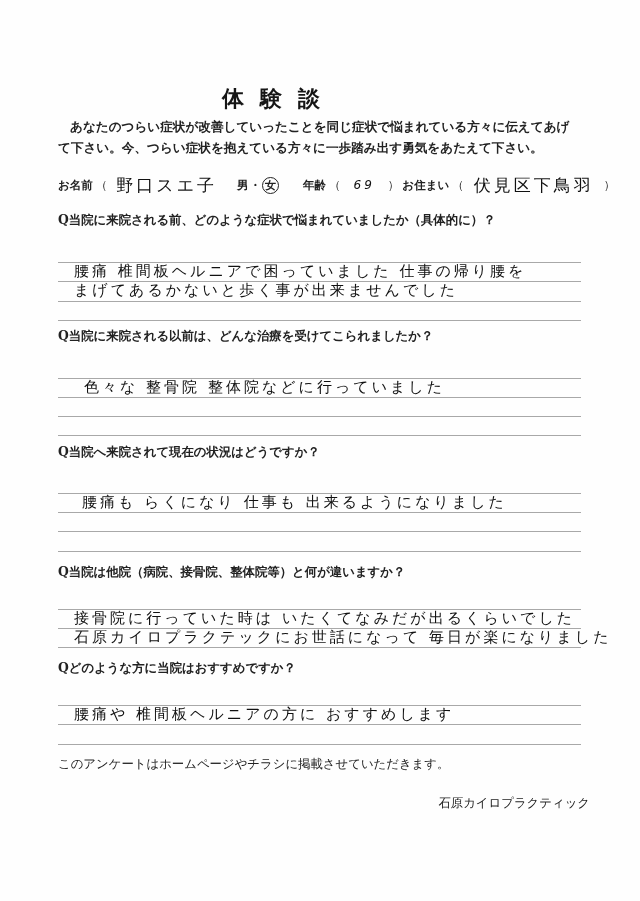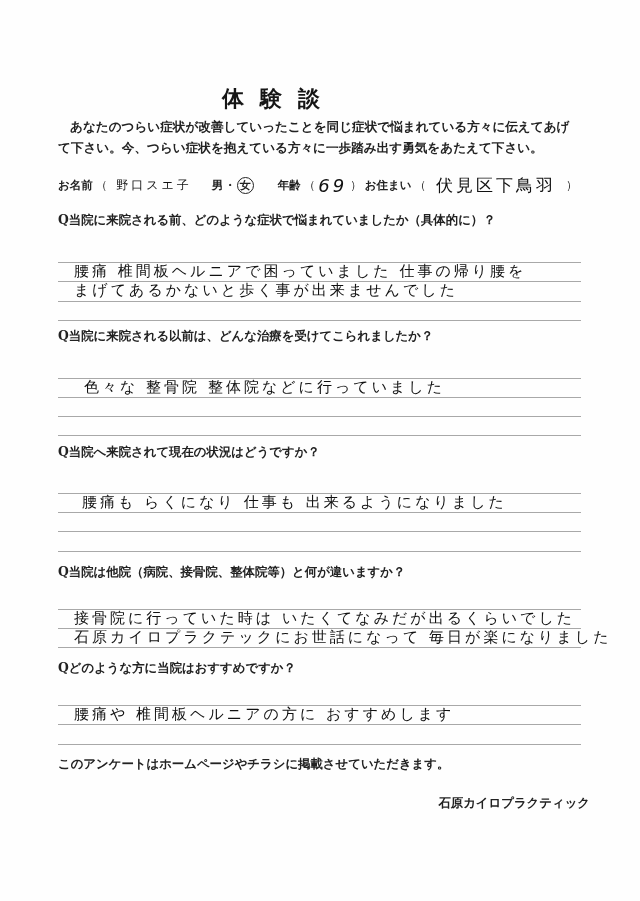--- a/index.html
+++ b/index.html
@@ -59,22 +59,22 @@
       color: #222;
       white-space: nowrap;
     }
     .hand {
       font-family: "DejaVu Sans", "Liberation Sans", sans-serif;
       font-weight: normal;
       color: #111;
       letter-spacing: 3px;
     }
     .profile .paren { margin: 0 3px; font-weight: normal; }
-    .profile .name-val { font-size: 12px; margin: 0 6px; }
-    .profile .age-val { font-size: 18px; margin: 0 0; font-style: italic; }
+    .profile .name-val { font-size: 17px; margin: 0 6px; }
+    .profile .age-val { font-size: 12px; margin: 0 10px; font-style: italic; }
     .profile .addr-val { font-size: 17px; margin: 0 7px; }
     .profile .gender { margin-left: 14px; display: inline-flex; align-items: center; }
     .profile .gender .dot { margin: 0 1px; }
     .profile .circled {
       display: inline-block;
       width: 15px; height: 15px;
       border: 1.4px solid #222;
       border-radius: 50%;
       text-align: center;
       line-height: 15px;
@@ -101,21 +101,21 @@
     .answer {
       position: absolute;
       left: 74px;
       font-size: 15px;
       line-height: 19px;
       white-space: nowrap;
     }
     .footer {
       position: absolute;
       font-size: 12.4px;
-      font-weight: bold;
+      font-weight: normal;
       color: #222;
       white-space: nowrap;
     }
     .footer.right { text-align: right; right: 50px; }
   </style>
 </head>
 <body>
 
 <div class="page">
 

